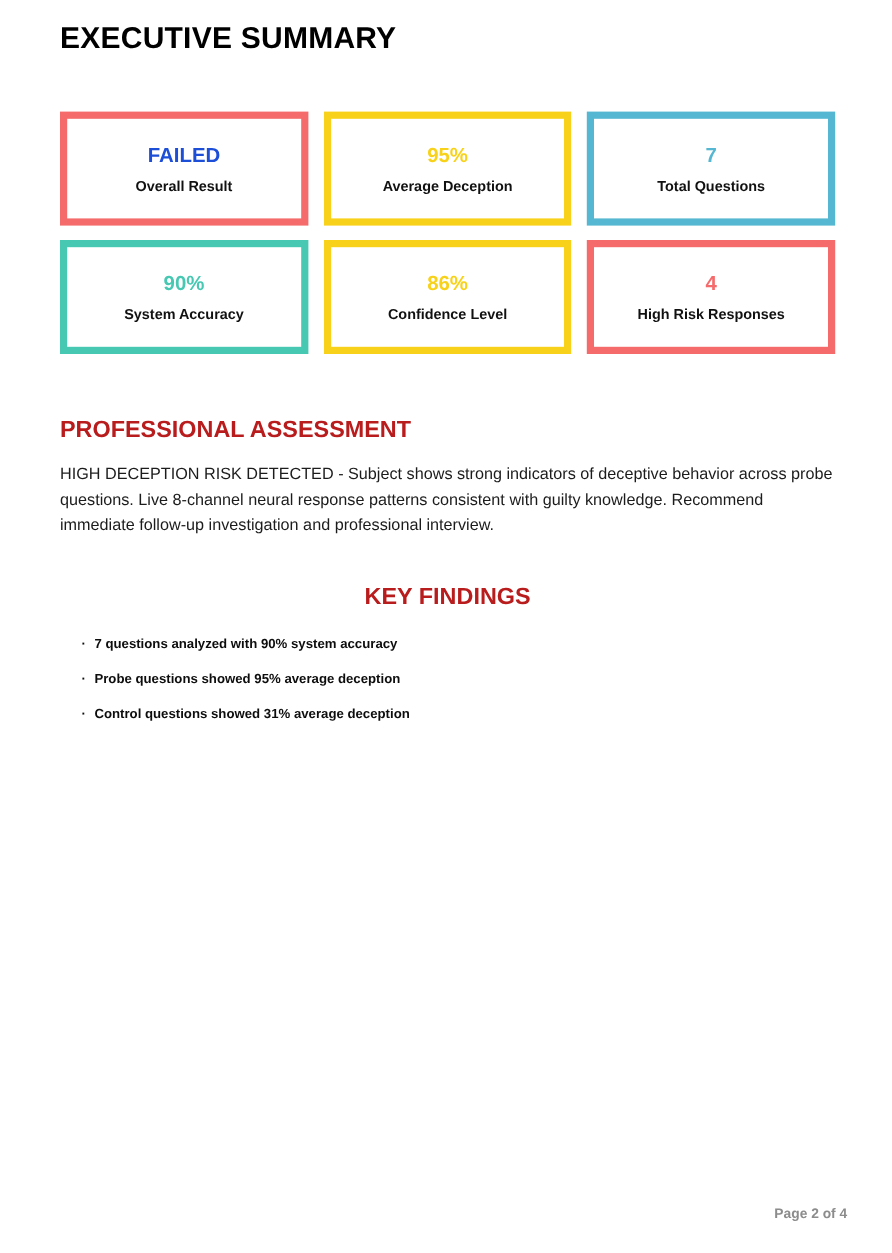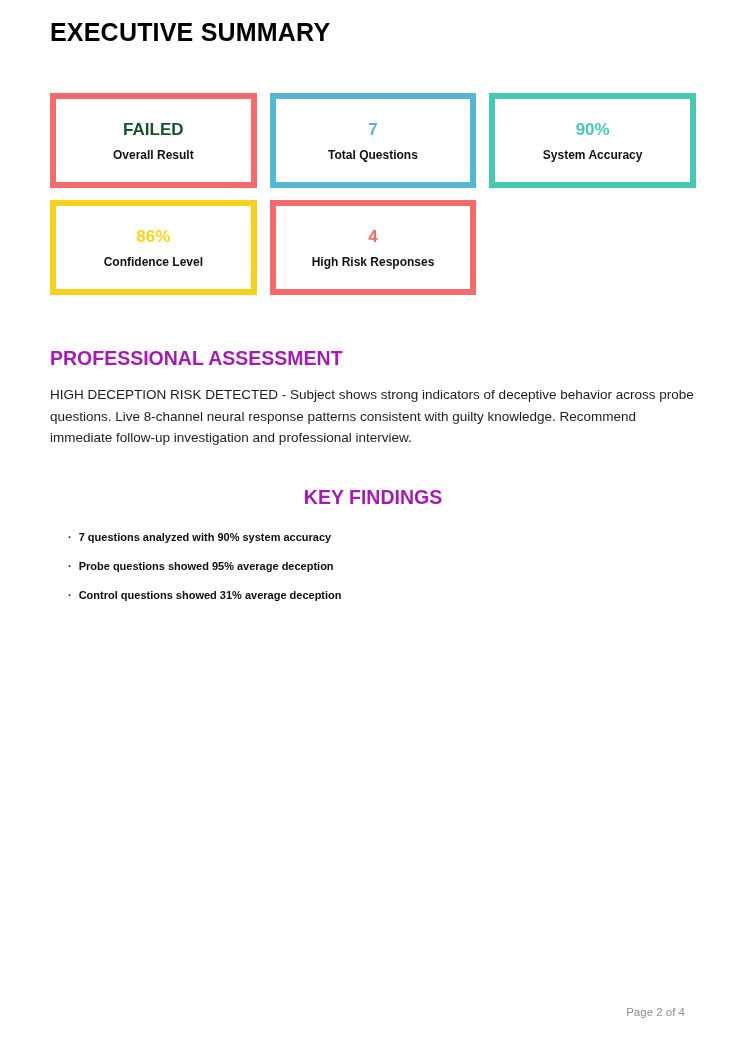--- a/index.html
+++ b/index.html
@@ -50,21 +50,21 @@
     margin-top: 11px;
     font-size: 12px;
     font-weight: bold;
     color: #111111;
     line-height: 1;
   }
   .section-heading {
     margin: 0;
     font-size: 19.5px;
     font-weight: bold;
-    color: #a21caf;
+    color: #b91c1c;
   }
   .assessment-heading {
     margin-top: 52px;
   }
   .assessment-body {
     margin: 14px 0 0 0;
     font-size: 13.5px;
     font-weight: normal;
     line-height: 21.5px;
     color: #1c1c1c;
@@ -84,40 +84,45 @@
     color: #0d0d0d;
     margin-bottom: 15px;
     line-height: 14px;
   }
   .bullet-dot {
     display: inline-block;
     margin-right: 7px;
   }
   .page-footer {
     position: absolute;
-    right: 58px;
+    right: 37px;
     bottom: 26px;
     font-size: 11.5px;
     color: #8c8c8c;
+    font-weight: bold;
   }
 </style>
 </head>
 <body>
 
 <div class="page">
 
   <h1 class="doc-title">EXECUTIVE SUMMARY</h1>
 
   <div class="cards-grid">
 
     <div class="stat-card" style="border-color: rgb(245, 107, 107);">
-      <div class="card-value" style="color: #14532d;">FAILED</div>
+      <div class="card-value" style="color: #1d4ed8;">FAILED</div>
       <div class="card-label">Overall Result</div>
     </div>
 
+    <div class="stat-card" style="border-color: rgb(248, 210, 26);">
+      <div class="card-value" style="color: rgb(248, 210, 26);">95%</div>
+      <div class="card-label">Average Deception</div>
+    </div>
 
     <div class="stat-card" style="border-color: rgb(85, 183, 209);">
       <div class="card-value" style="color: rgb(85, 183, 209);">7</div>
       <div class="card-label">Total Questions</div>
     </div>
 
     <div class="stat-card" style="border-color: rgb(71, 200, 178);">
       <div class="card-value" style="color: rgb(71, 200, 178);">90%</div>
       <div class="card-label">System Accuracy</div>
     </div>

